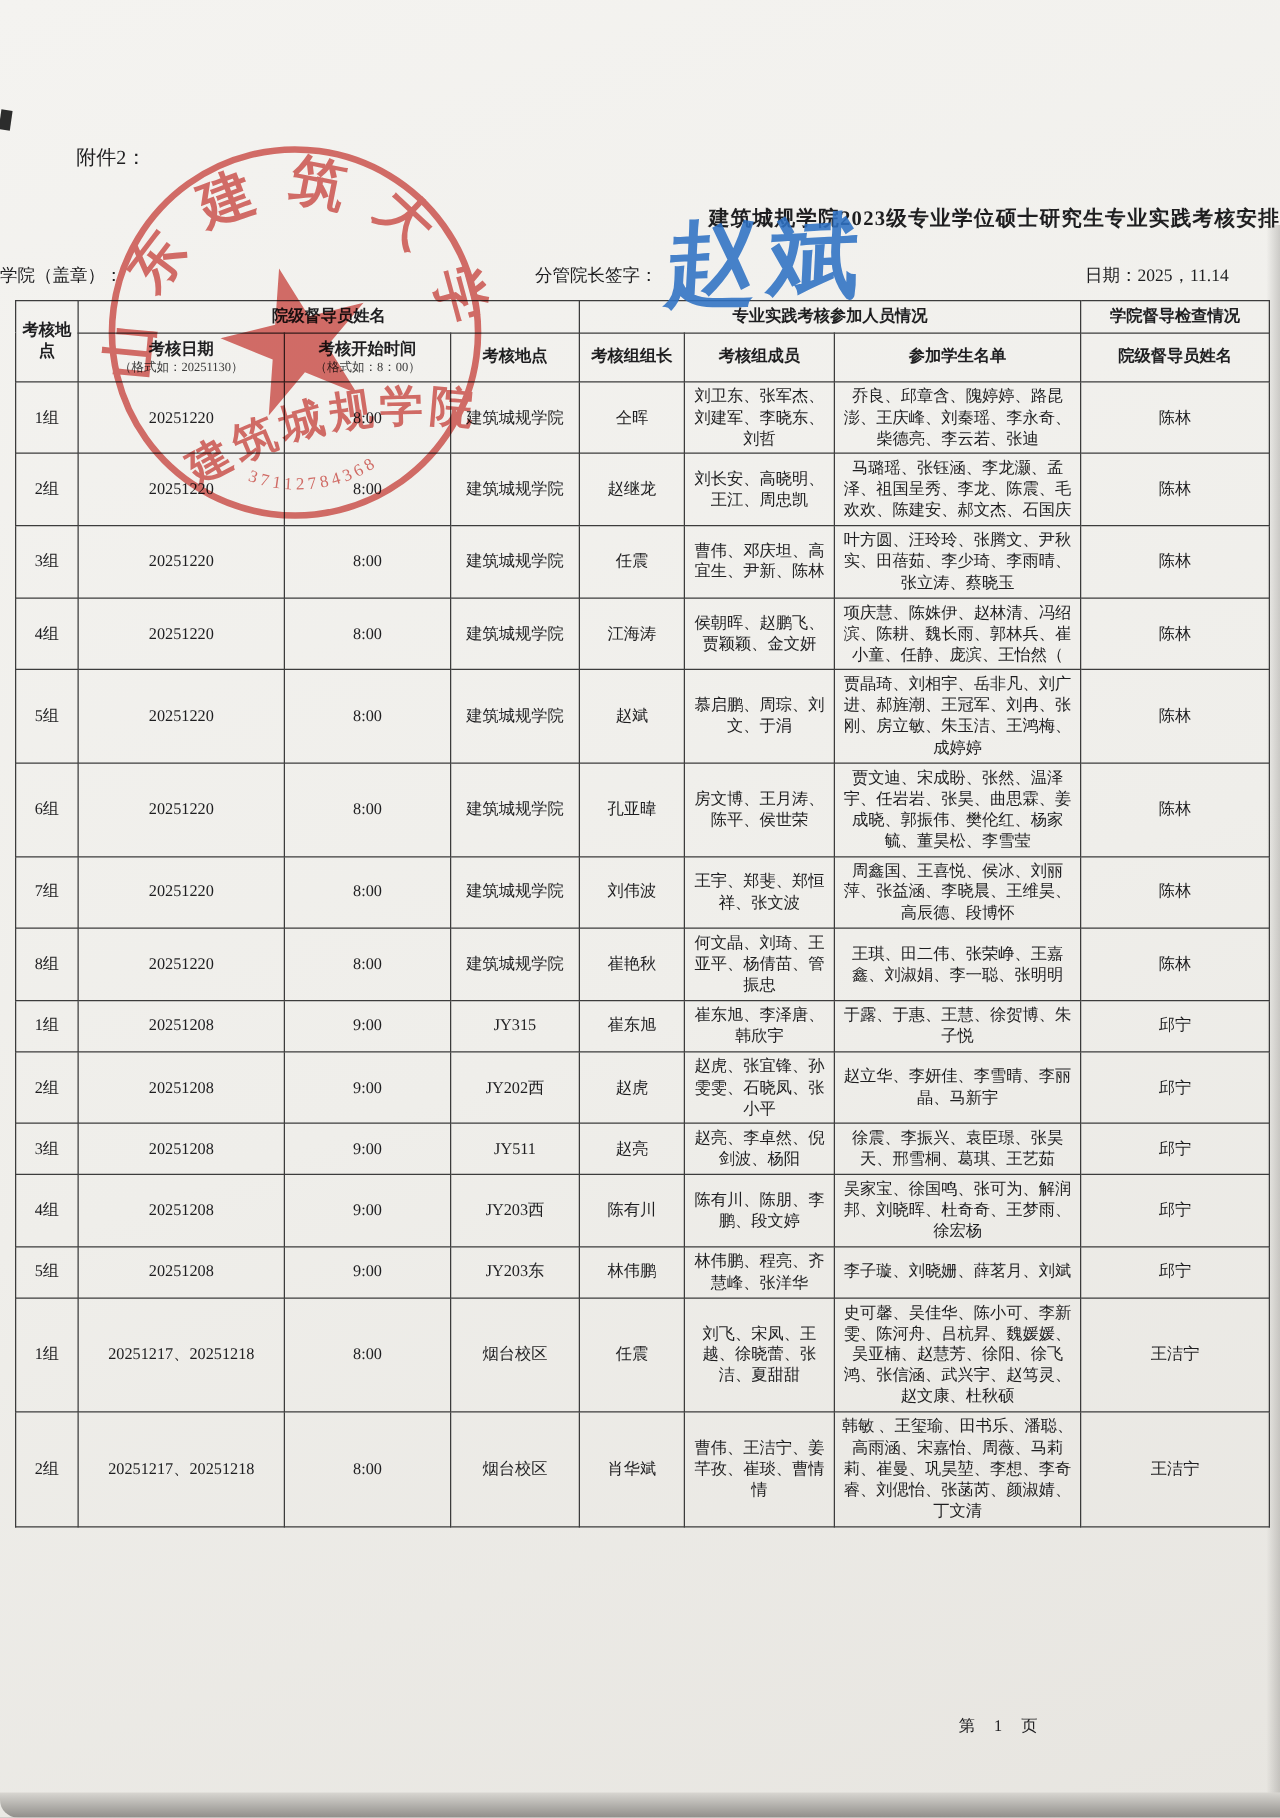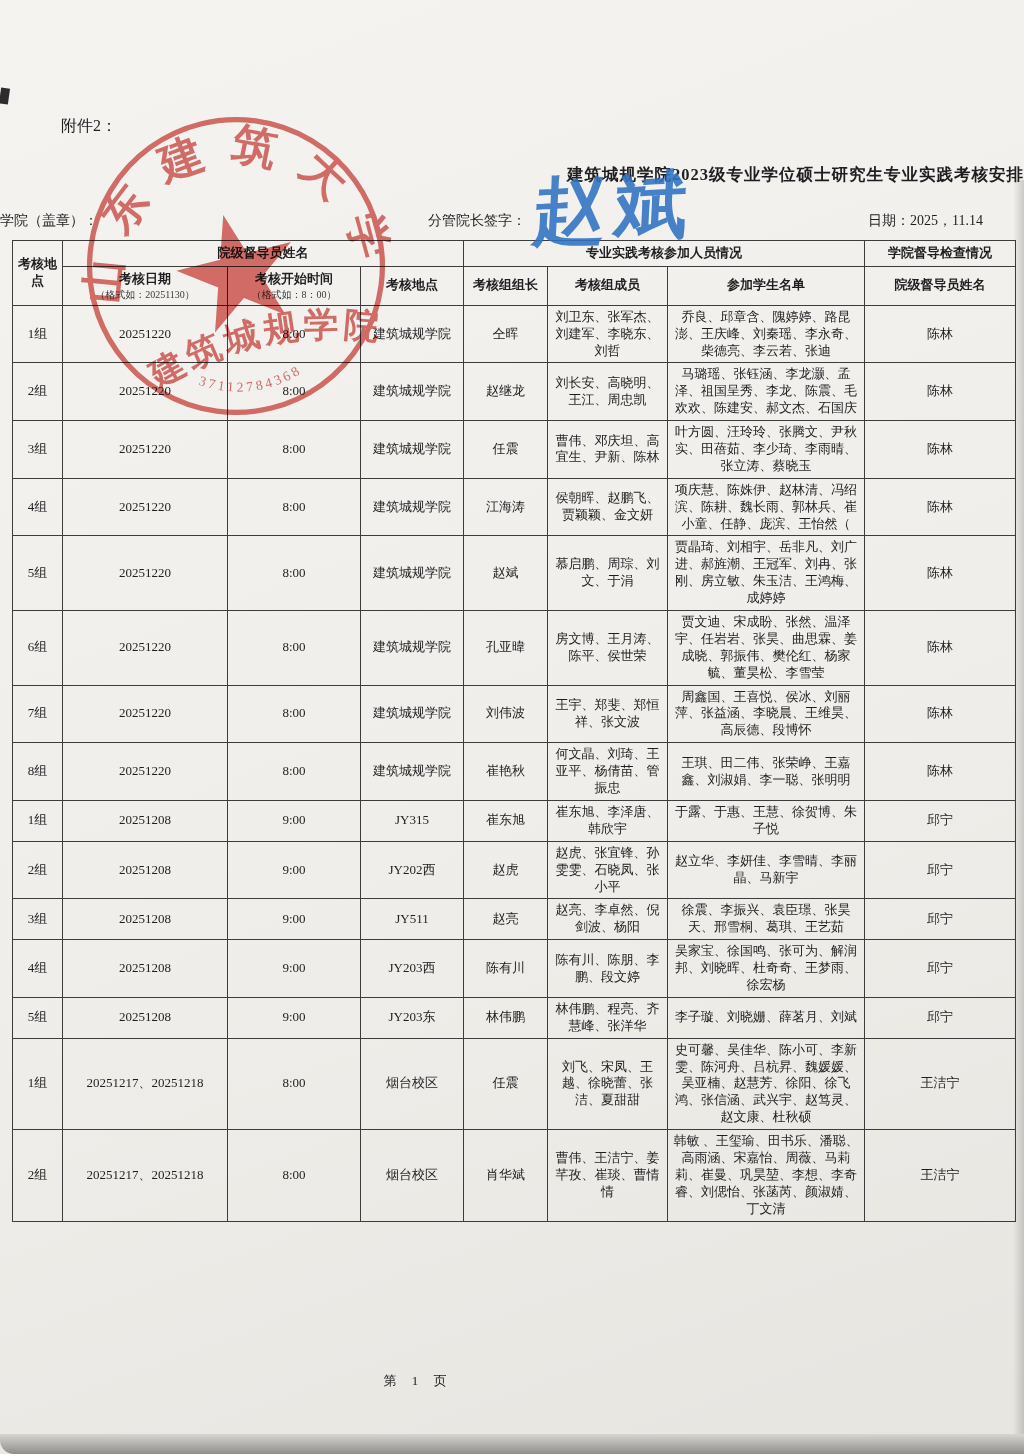--- a/index.html
+++ b/index.html
@@ -64,21 +64,21 @@
   .hint{display:block;font-size:10px;font-weight:normal;color:#3a3a3a;letter-spacing:0;}
   col.c-group{width:50px;}
   col.c-date{width:165px;}
   col.c-time{width:133px;}
   col.c-loc{width:103px;}
   col.c-leader{width:84px;}
   col.c-members{width:120px;}
   col.c-students{width:197px;}
   col.c-super{width:151px;}
   .footer{
-    position:absolute;left:0;top:1372px;width:836px;text-align:center;
+    position:absolute;left:0;top:1372px;width:836px;text-align:right;
     font-size:13px;letter-spacing:6px;
   }
 </style>
 </head>
 <body>
 
 <div class="page">
 
   <div class="mark-topleft"></div>
 

